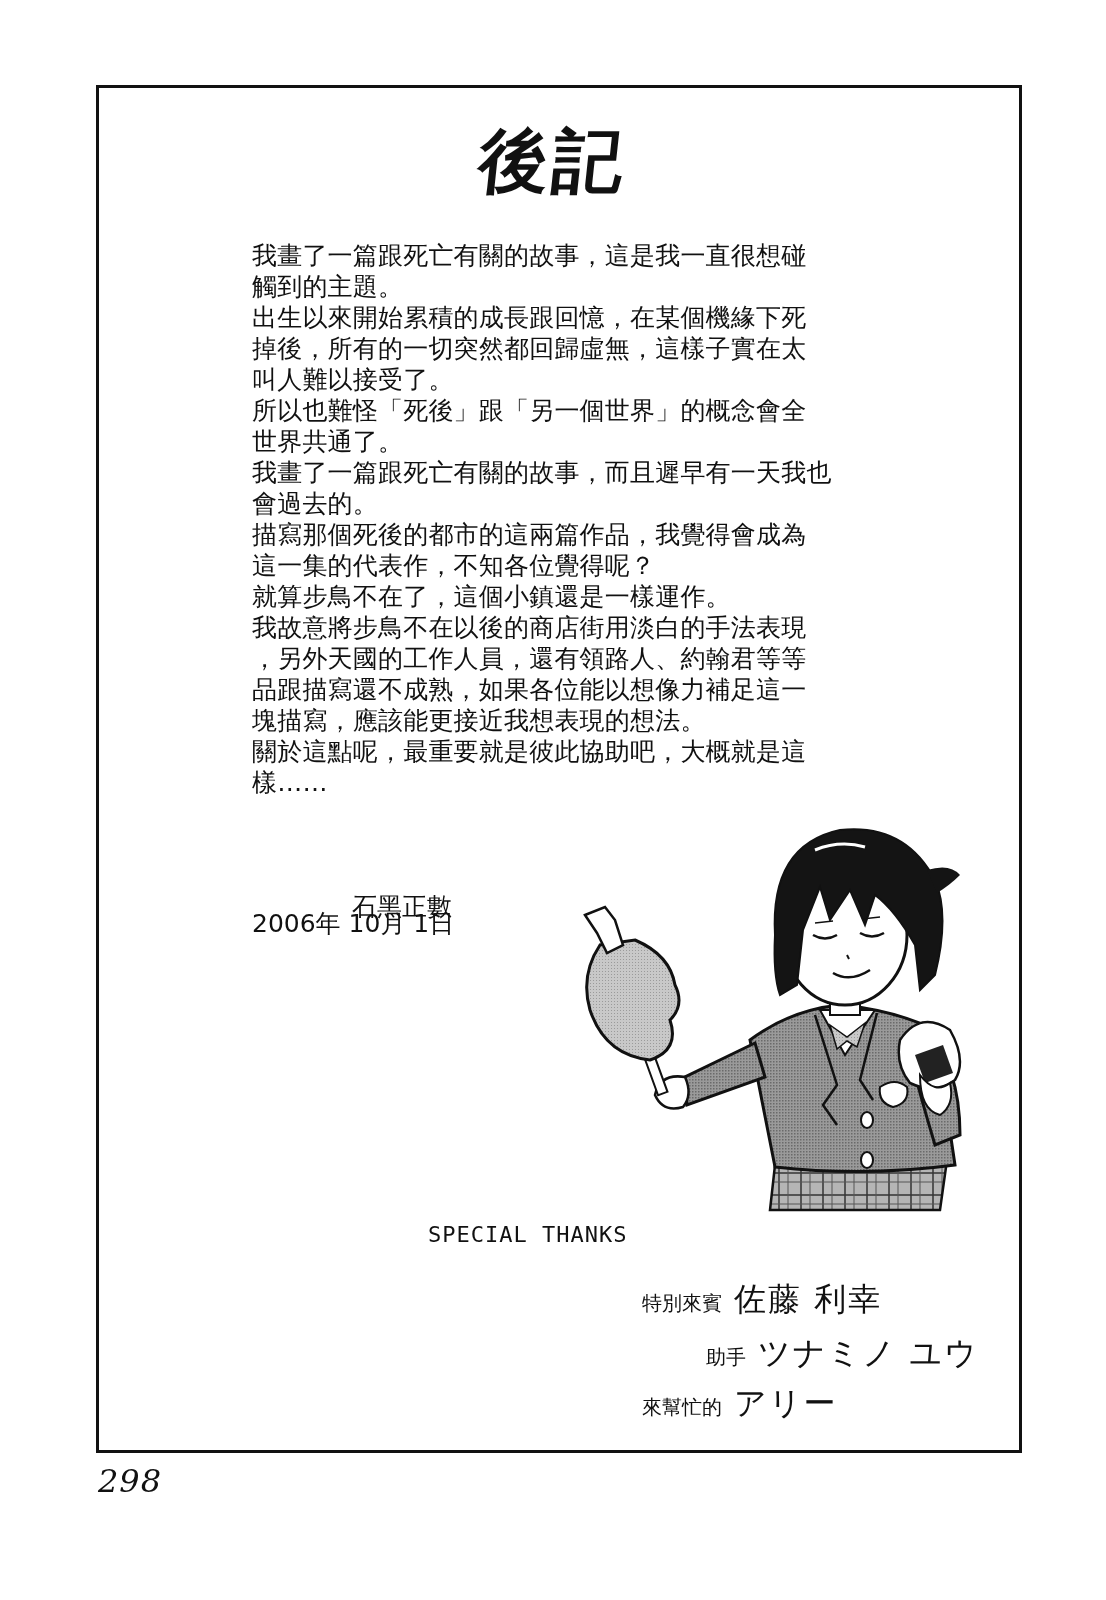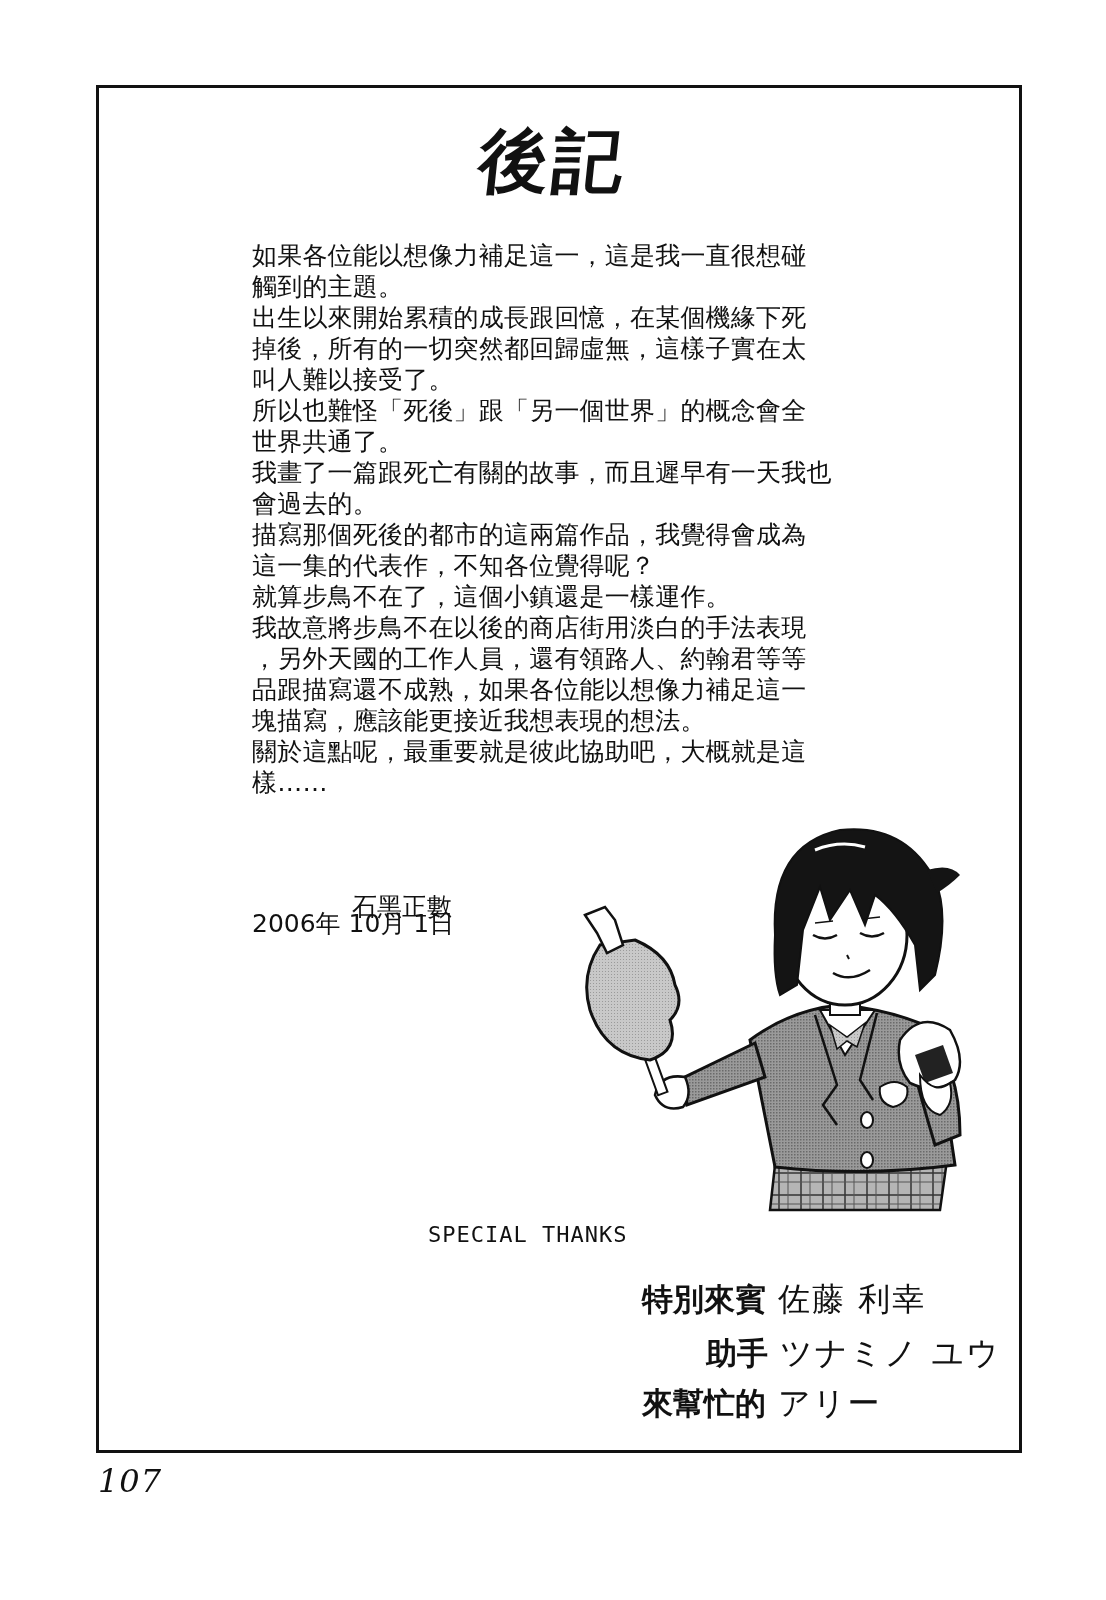--- a/index.html
+++ b/index.html
@@ -70,22 +70,21 @@
       top: 1222px;
       font-size: 22px;
       letter-spacing: 1px;
       font-family: "DejaVu Sans Mono", "Liberation Mono", monospace;
     }
     .credit {
       position: absolute;
       white-space: nowrap;
     }
     .credit .role {
-      font-size: 31px;
-      font-weight: bold;
+      font-size: 20px;
     }
     .credit .name {
       font-size: 32px;
       margin-left: 12px;
       letter-spacing: 2px;
     }
     .credit-1 { left: 642px; top: 1278px; }
     .credit-2 { left: 706px; top: 1332px; }
     .credit-3 { left: 642px; top: 1382px; }
     .page-number {
@@ -106,21 +105,21 @@
     }
   </style>
 </head>
 <body>
 
 <div class="frame"></div>
 
 <div class="title">後記</div>
 
 <div class="body-text">
-  <span class="line">如果各位能以想像力補足這一，這是我一直很想碰</span>
+  <span class="line">我畫了一篇跟死亡有關的故事，這是我一直很想碰</span>
   <span class="line">觸到的主題。</span>
   <span class="line">出生以來開始累積的成長跟回憶，在某個機緣下死</span>
   <span class="line">掉後，所有的一切突然都回歸虛無，這樣子實在太</span>
   <span class="line">叫人難以接受了。</span>
   <span class="line">所以也難怪「死後」跟「另一個世界」的概念會全</span>
   <span class="line">世界共通了。</span>
   <span class="line">我畫了一篇跟死亡有關的故事，而且遲早有一天我也</span>
   <span class="line">會過去的。</span>
   <span class="line">描寫那個死後的都市的這兩篇作品，我覺得會成為</span>
   <span class="line">這一集的代表作，不知各位覺得呢？</span>
@@ -209,13 +208,13 @@
 <div class="credit credit-1">
   <span class="role">特別來賓</span><span class="name">佐藤 利幸</span>
 </div>
 <div class="credit credit-2">
   <span class="role">助手</span><span class="name">ツナミノ ユウ</span>
 </div>
 <div class="credit credit-3">
   <span class="role">來幫忙的</span><span class="name">アリー</span>
 </div>
 
-<div class="page-number">107</div>
+<div class="page-number">298</div>
 
 </body></html>

